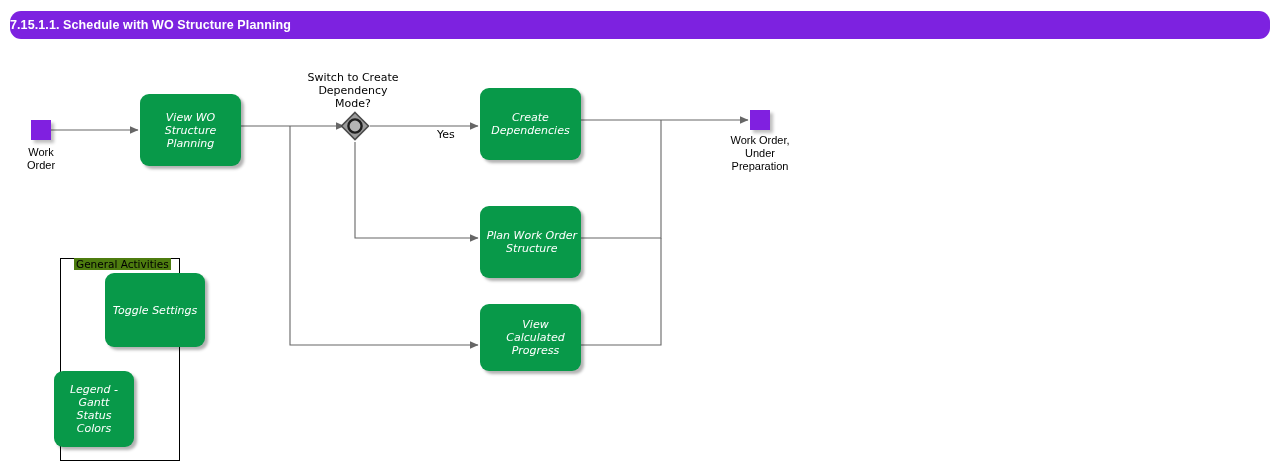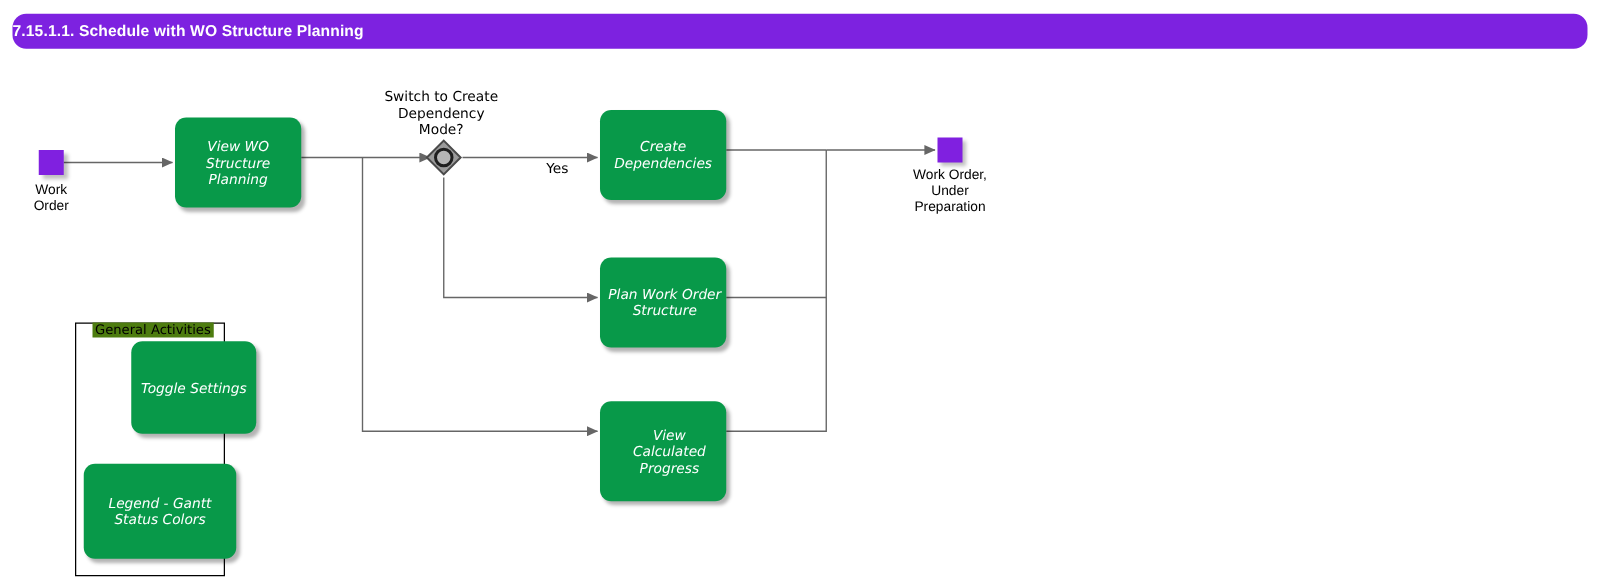--- a/index.html
+++ b/index.html
@@ -191,35 +191,35 @@
   <div class="task" style="left:480px; top:88px; width:101px; height:72px;">
     <span class="task-label">Create
 Dependencies</span>
   </div>
 
   <div class="task" style="left:480px; top:206px; width:101px; height:72px;justify-content:flex-end;">
     <span class="task-label">Plan Work Order
 Structure</span>
   </div>
 
-  <div class="task" style="left:480px; top:321px; width:101px; height:80px;padding-left:10px;">
+  <div class="task" style="left:480px; top:304px; width:101px; height:67px;padding-left:10px;">
     <span class="task-label">View Calculated
 Progress</span>
   </div>
 
   <div class="eventnode" style="left:750px; top:110px;"></div>
   <div class="node-caption" style="left:710px; top:134px; width:100px;">Work Order,
 Under
 Preparation</div>
 
   <div class="groupbox" style="left:60px; top:258px; width:120px; height:203px;"></div>
   <div class="group-title" style="left:74px; top:258px;">General Activities</div>
 
   <div class="task" style="left:70px; top:273px; width:100px; height:74px;margin-left:35px;">
     <span class="task-label">Toggle Settings</span>
   </div>
 
-  <div class="task" style="left:67px; top:371px; width:122px; height:76px;">
+  <div class="task" style="left:54px; top:371px; width:80px; height:76px;">
     <span class="task-label">Legend - Gantt
 Status Colors</span>
   </div>
 
 </div>
 
 </body></html>

